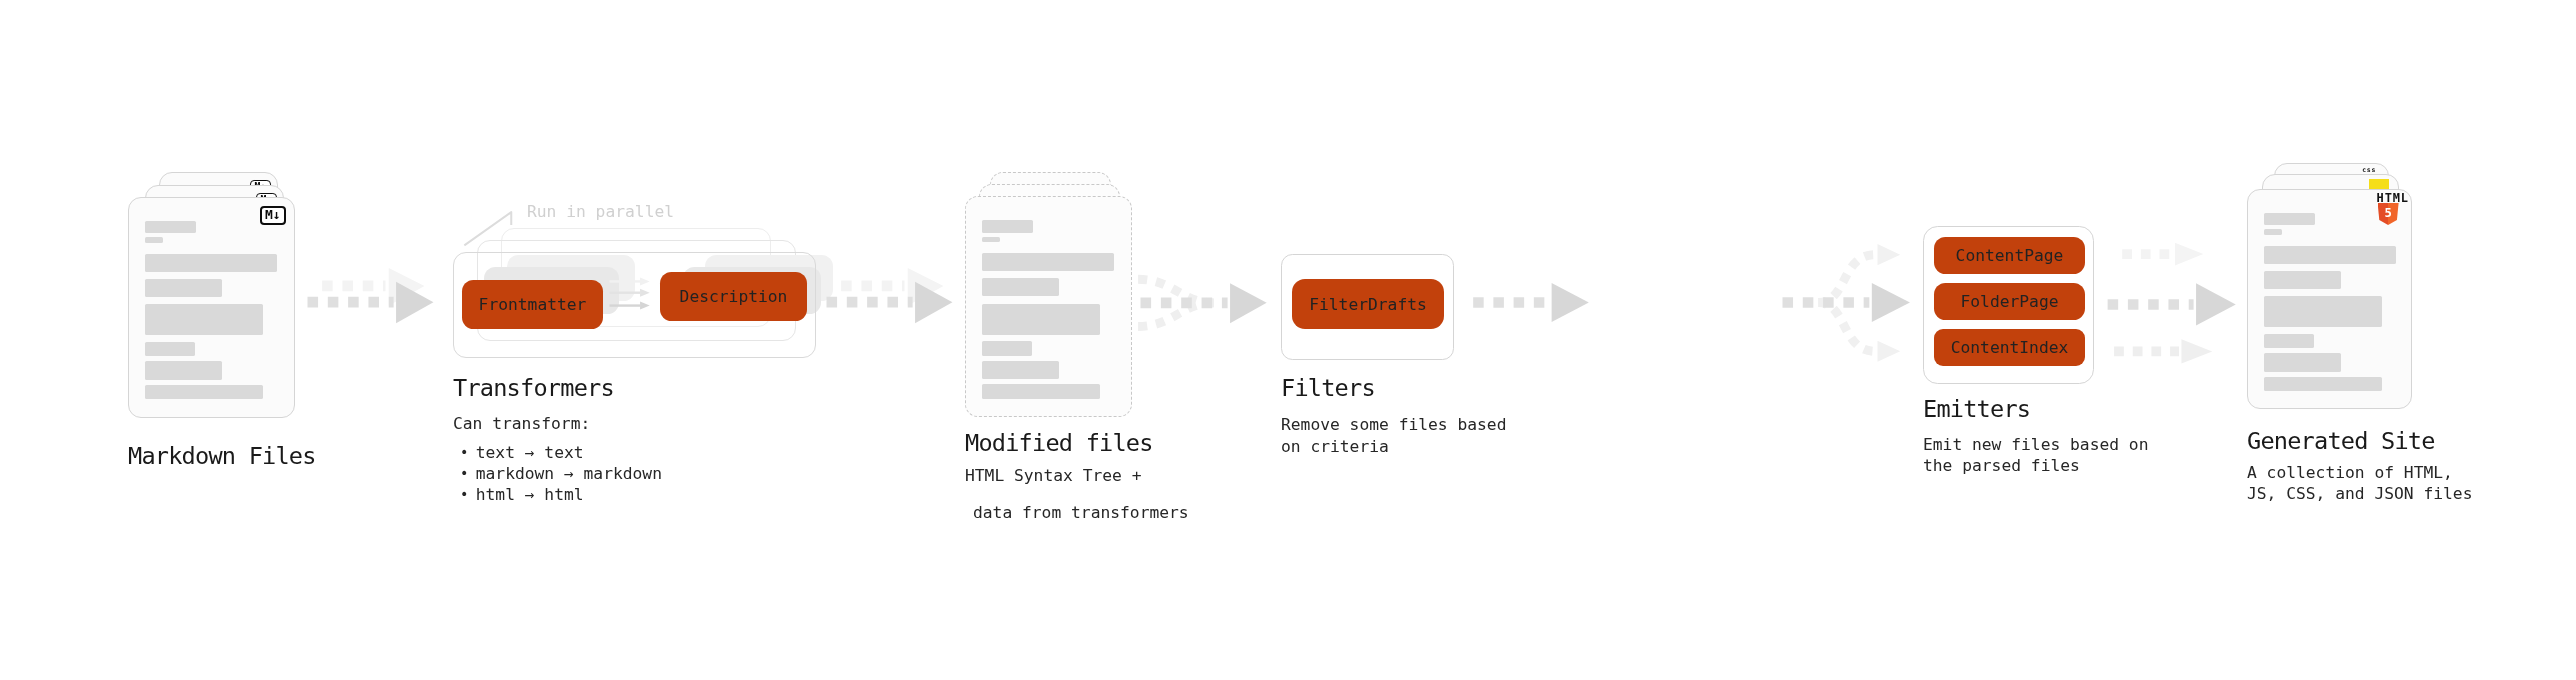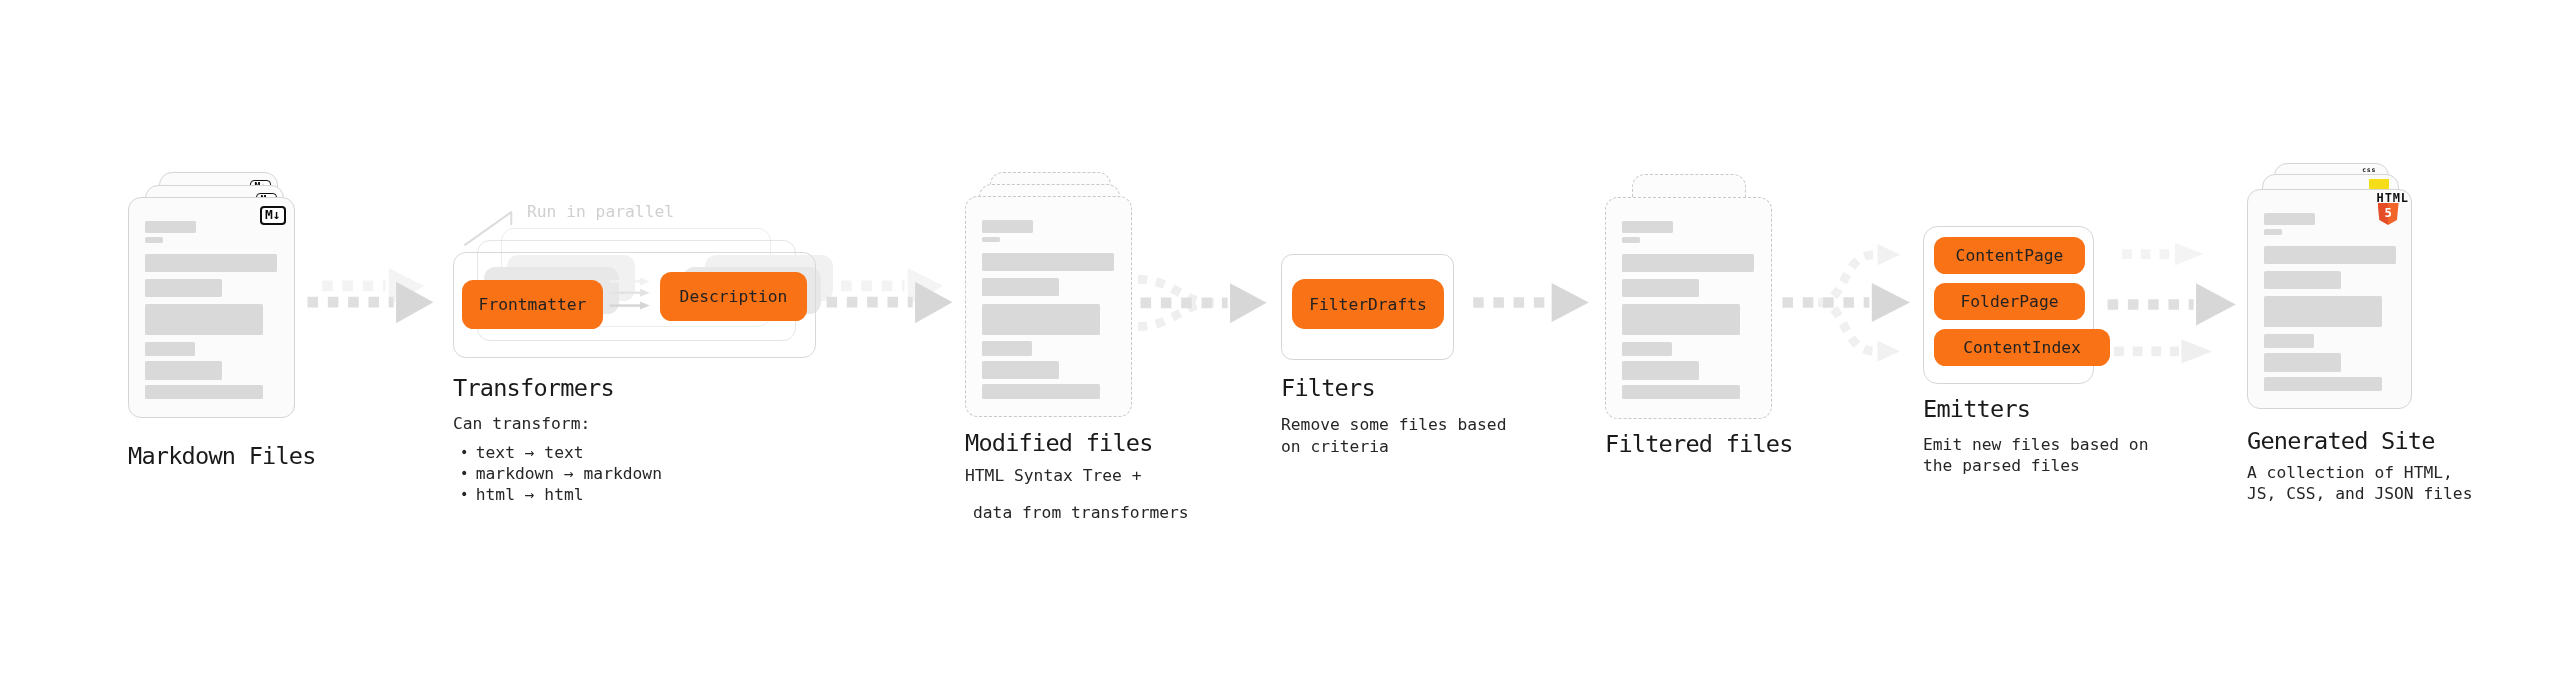--- a/index.html
+++ b/index.html
@@ -38,21 +38,21 @@
   
   .title{position:absolute;font-size:23.6px;color:#1a1a1a;white-space:nowrap;letter-spacing:-0.8px;}
   .desc{position:absolute;font-size:16.3px;line-height:21px;color:#262626;white-space:nowrap;}
   .note{position:absolute;font-size:16.3px;color:#d0d0d0;white-space:nowrap;}
   .bullet-row{display:flex;align-items:center;gap:7.3px;height:21px;}
   .bullet-dot{font-size:14px;color:#262626;}
   
   .frame{position:absolute;border-radius:13px;border:1.6px solid #d9d9d9;box-sizing:border-box;background:transparent;}
   .frame.l1{border-color:#e5e5e5;}
   .frame.l2{border-color:#ededed;}
-  .pill{position:absolute;background:#f97316;border-radius:11.4px;display:flex;align-items:center;justify-content:center;
+  .pill{position:absolute;background:#c2410c;border-radius:11.4px;display:flex;align-items:center;justify-content:center;
     font-size:16.3px;color:#222;white-space:nowrap;}
   .pill.g1{background:#e8e8e8;}
   .pill.g2{background:#f1f1f1;}
   .panel{position:absolute;background:#ffffff;border:1.6px solid #d5d5d5;box-sizing:border-box;}
   svg{display:block;overflow:visible;}
 </style>
 </head>
 <body>
 
 <div class="canvas">
@@ -172,90 +172,74 @@
   <div class="pill" style="left:1292px;top:279px;width:152px;height:50px;border-radius:13px;">FilterDrafts</div>
   <div class="title" style="left:1281px;top:374px;">Filters</div>
   <div class="desc" style="left:1281px;top:414px;">Remove some files based</div>
   <div class="desc" style="left:1281px;top:436px;">on criteria</div>
 
   <svg class="abs" style="left:1468px;top:275px;" width="126" height="55" viewBox="0 0 155 68">
     <line x1="6" y1="34" x2="100" y2="34" stroke="#dfdfdf" stroke-width="13" stroke-dasharray="13 12"></line>
     <polygon points="103,10 103,58 149,34" fill="#d7d7d7"></polygon>
   </svg>
 
-  <div class="abs" style="left:1605px;top:174px;width:211px;height:325px;">
-    <div class="doc-card dashed" style="left:27px;top:0;width:114px;height:36px;"></div>
-    <div class="doc-card dashed" style="left:0;top:23px;width:167px;height:222px;">
+
+  <svg class="abs" style="left:1776px;top:240px;" width="138" height="130" viewBox="0 0 170 160">
+    <path d="M 52,77 C 88,77 80,18 122,18" fill="none" stroke="#f0f0f0" stroke-width="11" stroke-dasharray="11 10"></path>
+    <polygon points="125,5 125,31 153,18" fill="#f1f1f1"></polygon>
+    <path d="M 52,77 C 88,77 80,137 122,137" fill="none" stroke="#f0f0f0" stroke-width="11" stroke-dasharray="11 10"></path>
+    <polygon points="125,124 125,150 153,137" fill="#f1f1f1"></polygon>
+    <line x1="8" y1="77" x2="115" y2="77" stroke="#dfdfdf" stroke-width="13" stroke-dasharray="13 12"></line>
+    <polygon points="118,53 118,101 165,77" fill="#d7d7d7"></polygon>
+  </svg>
+
+  <div class="panel" style="left:1923px;top:226px;width:171px;height:158px;border-radius:14.6px;"></div>
+  <div class="pill" style="left:1934px;top:237px;width:151px;height:37px;">ContentPage</div>
+  <div class="pill" style="left:1934px;top:283px;width:151px;height:37px;">FolderPage</div>
+  <div class="pill" style="left:1934px;top:329px;width:151px;height:37px;border-radius:9px;">ContentIndex</div>
+  <div class="title" style="left:1923px;top:395px;">Emitters</div>
+  <div class="desc" style="left:1923px;top:434px;">Emit new files based on</div>
+  <div class="desc" style="left:1923px;top:455px;">the parsed files</div>
+
+  <svg class="abs" style="left:2106px;top:237px;" width="146" height="134" viewBox="0 0 180 165">
+    <line x1="20" y1="21" x2="82" y2="21" stroke="#f3f3f3" stroke-width="12" stroke-dasharray="12 11"></line>
+    <polygon points="85,7 85,35 120,21" fill="#f4f4f4"></polygon>
+    <line x1="2" y1="83" x2="108" y2="83" stroke="#dfdfdf" stroke-width="13" stroke-dasharray="13 12"></line>
+    <polygon points="111,57 111,109 160,83" fill="#d7d7d7"></polygon>
+    <line x1="10" y1="141" x2="90" y2="141" stroke="#eeeeee" stroke-width="12" stroke-dasharray="12 11"></line>
+    <polygon points="93,126 93,156 131,141" fill="#efefef"></polygon>
+  </svg>
+
+  <div class="abs" style="left:2247px;top:163px;width:228px;height:349px;">
+    <div class="doc-card" style="left:27px;top:0;width:115px;height:36px;">
+      <div class="css-badge">
+        <div class="css-text">css</div>
+        <div class="css-bar"></div>
+      </div>
+    </div>
+    <div class="doc-card" style="left:15.4px;top:10.6px;width:137px;height:36px;">
+      <div class="js-badge"></div>
+    </div>
+    <div class="doc-card" style="left:0;top:26px;width:165px;height:220px;">
+      <div class="h5-badge">
+        <div class="h5-text">HTML</div>
+        <div class="h5-shield">
+          <div class="h5-five">5</div>
+        </div>
+      </div>
       <div class="bars">
         <div class="bar b1"></div>
           <div class="bar b2"></div>
           <div class="bar b3"></div>
           <div class="bar b4"></div>
         <div class="bar b5"></div>
           <div class="bar b6"></div>
           <div class="bar b7"></div>
           <div class="bar b8"></div>
       </div>
     </div>
-    <div class="title" style="left:0;top:256px;">Filtered files</div>
-  </div>
-
-  <svg class="abs" style="left:1776px;top:240px;" width="138" height="130" viewBox="0 0 170 160">
-    <path d="M 52,77 C 88,77 80,18 122,18" fill="none" stroke="#f0f0f0" stroke-width="11" stroke-dasharray="11 10"></path>
-    <polygon points="125,5 125,31 153,18" fill="#f1f1f1"></polygon>
-    <path d="M 52,77 C 88,77 80,137 122,137" fill="none" stroke="#f0f0f0" stroke-width="11" stroke-dasharray="11 10"></path>
-    <polygon points="125,124 125,150 153,137" fill="#f1f1f1"></polygon>
-    <line x1="8" y1="77" x2="115" y2="77" stroke="#dfdfdf" stroke-width="13" stroke-dasharray="13 12"></line>
-    <polygon points="118,53 118,101 165,77" fill="#d7d7d7"></polygon>
-  </svg>
-
-  <div class="panel" style="left:1923px;top:226px;width:171px;height:158px;border-radius:14.6px;"></div>
-  <div class="pill" style="left:1934px;top:237px;width:151px;height:37px;">ContentPage</div>
-  <div class="pill" style="left:1934px;top:283px;width:151px;height:37px;">FolderPage</div>
-  <div class="pill" style="left:1934px;top:329px;width:176px;height:37px;">ContentIndex</div>
-  <div class="title" style="left:1923px;top:395px;">Emitters</div>
-  <div class="desc" style="left:1923px;top:434px;">Emit new files based on</div>
-  <div class="desc" style="left:1923px;top:455px;">the parsed files</div>
-
-  <svg class="abs" style="left:2106px;top:237px;" width="146" height="134" viewBox="0 0 180 165">
-    <line x1="20" y1="21" x2="82" y2="21" stroke="#f3f3f3" stroke-width="12" stroke-dasharray="12 11"></line>
-    <polygon points="85,7 85,35 120,21" fill="#f4f4f4"></polygon>
-    <line x1="2" y1="83" x2="108" y2="83" stroke="#dfdfdf" stroke-width="13" stroke-dasharray="13 12"></line>
-    <polygon points="111,57 111,109 160,83" fill="#d7d7d7"></polygon>
-    <line x1="10" y1="141" x2="90" y2="141" stroke="#eeeeee" stroke-width="12" stroke-dasharray="12 11"></line>
-    <polygon points="93,126 93,156 131,141" fill="#efefef"></polygon>
-  </svg>
-
-  <div class="abs" style="left:2247px;top:163px;width:228px;height:349px;">
-    <div class="doc-card" style="left:27px;top:0;width:115px;height:36px;">
-      <div class="css-badge">
-        <div class="css-text">css</div>
-        <div class="css-bar"></div>
-      </div>
-    </div>
-    <div class="doc-card" style="left:15.4px;top:10.6px;width:137px;height:36px;">
-      <div class="js-badge"></div>
-    </div>
-    <div class="doc-card" style="left:0;top:26px;width:165px;height:220px;">
-      <div class="h5-badge">
-        <div class="h5-text">HTML</div>
-        <div class="h5-shield">
-          <div class="h5-five">5</div>
-        </div>
-      </div>
-      <div class="bars">
-        <div class="bar b1"></div>
-          <div class="bar b2"></div>
-          <div class="bar b3"></div>
-          <div class="bar b4"></div>
-        <div class="bar b5"></div>
-          <div class="bar b6"></div>
-          <div class="bar b7"></div>
-          <div class="bar b8"></div>
-      </div>
-    </div>
     <div class="title" style="left:0;top:264px;">Generated Site</div>
     <div class="desc" style="left:0;top:299px;">A collection of HTML,</div>
     <div class="desc" style="left:0;top:320px;">JS, CSS, and JSON files</div>
   </div>
 
 </div>
 
 
 </body></html>

